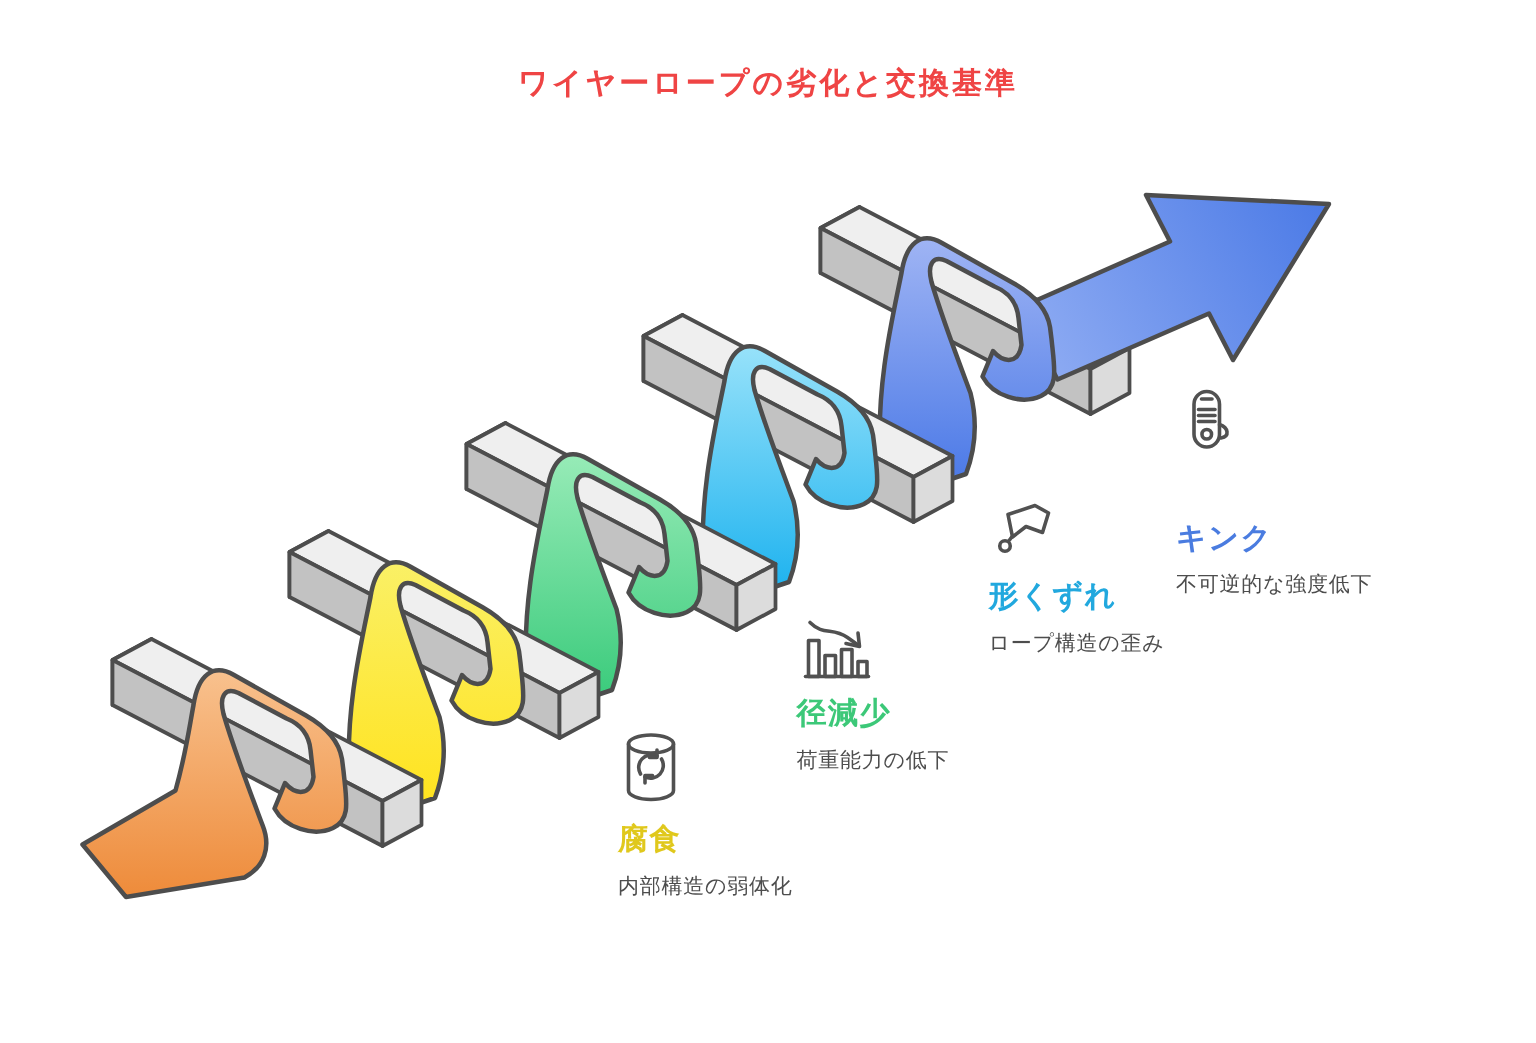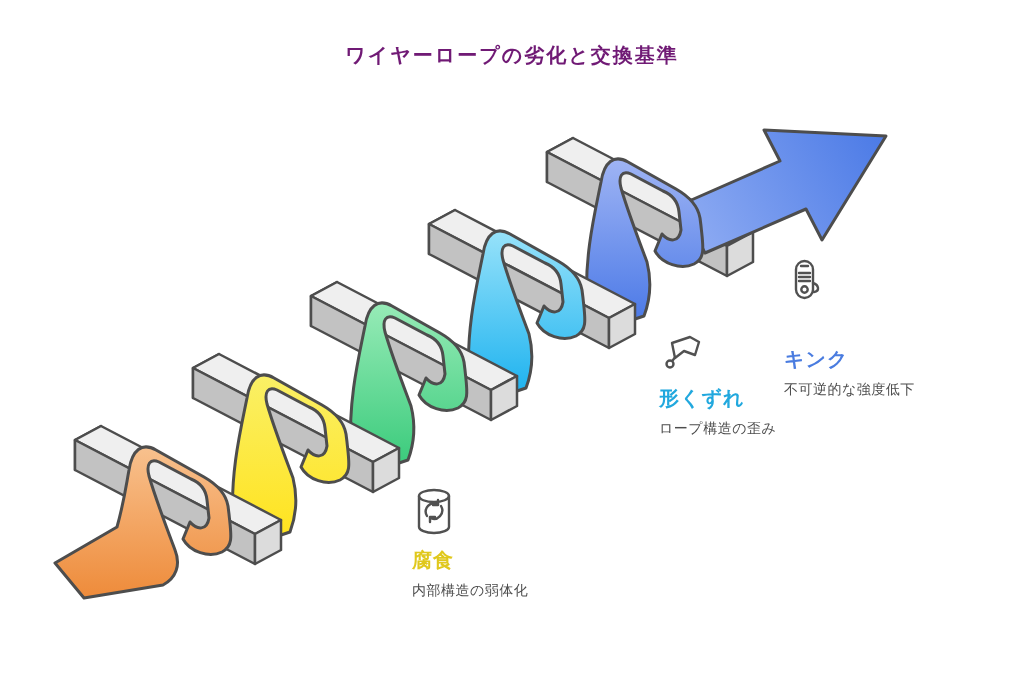--- a/index.html
+++ b/index.html
@@ -20,21 +20,21 @@
   #stage-label-2{left:412px;top:487px}
   #stage-label-3{left:531px;top:409px}
   #stage-label-4{left:659px;top:333px}
   #stage-label-5{left:784px;top:258px}
 </style>
 </head>
 <body>
 
 <div class="canvas">
 
-  <div class="main-title" style="color: #701a75;">ワイヤーロープの劣化と交換基準</div>
+  <div class="main-title" style="color: #ef4444;">ワイヤーロープの劣化と交換基準</div>
 
   <svg class="diagram" width="1024" height="695" viewBox="0 0 1024 695">
     <defs>
       <linearGradient id="grad-s1" x1="0" y1="0" x2="0" y2="1">
         <stop offset="0" stop-color="#F8C18E"></stop>
         <stop offset="1" stop-color="#EE8B3A"></stop>
       </linearGradient>
       <linearGradient id="grad-s2" x1="0" y1="0" x2="0" y2="1">
         <stop offset="0" stop-color="#FAF066"></stop>
         <stop offset="1" stop-color="#FFE31F"></stop>
@@ -90,20 +90,33 @@
       <path d="M7 9 V40 C7 43.3 13.7 46 22 46 C30.3 46 37 43.3 37 40 V9"></path>
       <path d="M15 29 A8.5 8.5 0 0 1 26 17"></path>
       <path d="M26 13 L26 18 L21 18"></path>
       <path d="M29 19 A8.5 8.5 0 0 1 18 31"></path>
       <path d="M18 35 L18 30 L23 30"></path>
     </svg>
     <div class="stage-name" style="color: rgb(224, 200, 28);">腐食</div>
     <div class="stage-desc" style="color: rgb(77, 77, 77); text-align: right;">内部構造の弱体化</div>
   </div>
 
+  <div class="stage-label" id="stage-label-3">
+    <svg class="icon" width="54" height="46" viewBox="0 0 54 46" stroke="#515151">
+      <path d="M6 42 H48"></path>
+      <rect x="8" y="18" width="7" height="24"></rect>
+      <rect x="19" y="28" width="7" height="14"></rect>
+      <rect x="30" y="24" width="7" height="18"></rect>
+      <rect x="41" y="32" width="6" height="10"></rect>
+      <path d="M9 6 C18 15 24 9 34 16 L41 21"></path>
+      <path d="M41 13 L42 22 L33 20"></path>
+    </svg>
+    <div class="stage-name" style="color: rgb(60, 200, 120);">径減少</div>
+    <div class="stage-desc" style="color: rgb(77, 77, 77);">荷重能力の低下</div>
+  </div>
 
   <div class="stage-label" id="stage-label-4">
     <svg class="icon" width="48" height="44" viewBox="0 0 48 44" stroke="#515151">
       <path d="M13 10 L31 4 L40 9 L36 22 L25 18 L16 25 Z"></path>
       <path d="M14 27 L15.5 25"></path>
       <circle cx="11" cy="31" r="3.5"></circle>
     </svg>
     <div class="stage-name" style="color: rgb(33, 168, 222);">形くずれ</div>
     <div class="stage-desc" style="color: rgb(77, 77, 77);">ロープ構造の歪み</div>
   </div>

